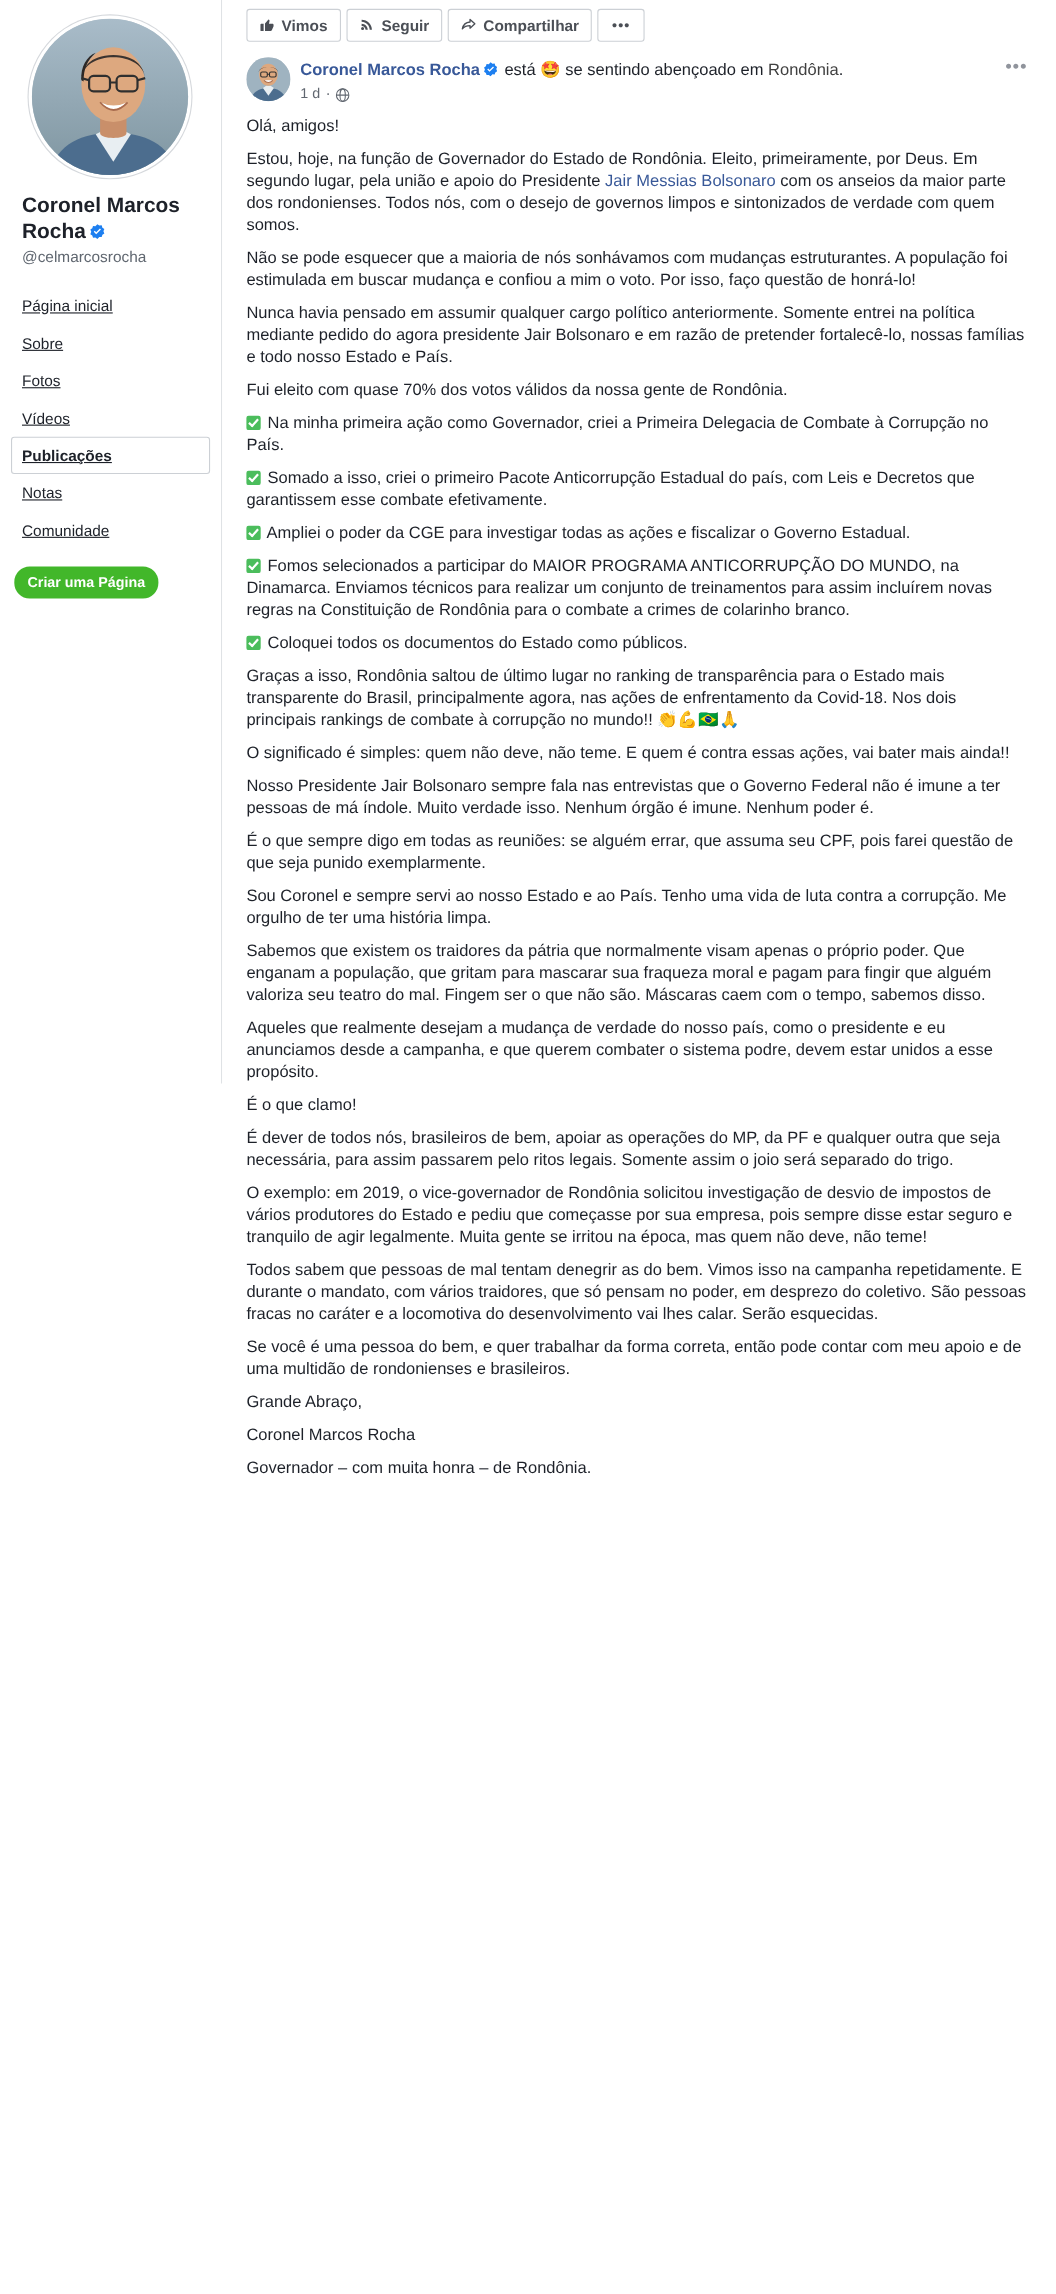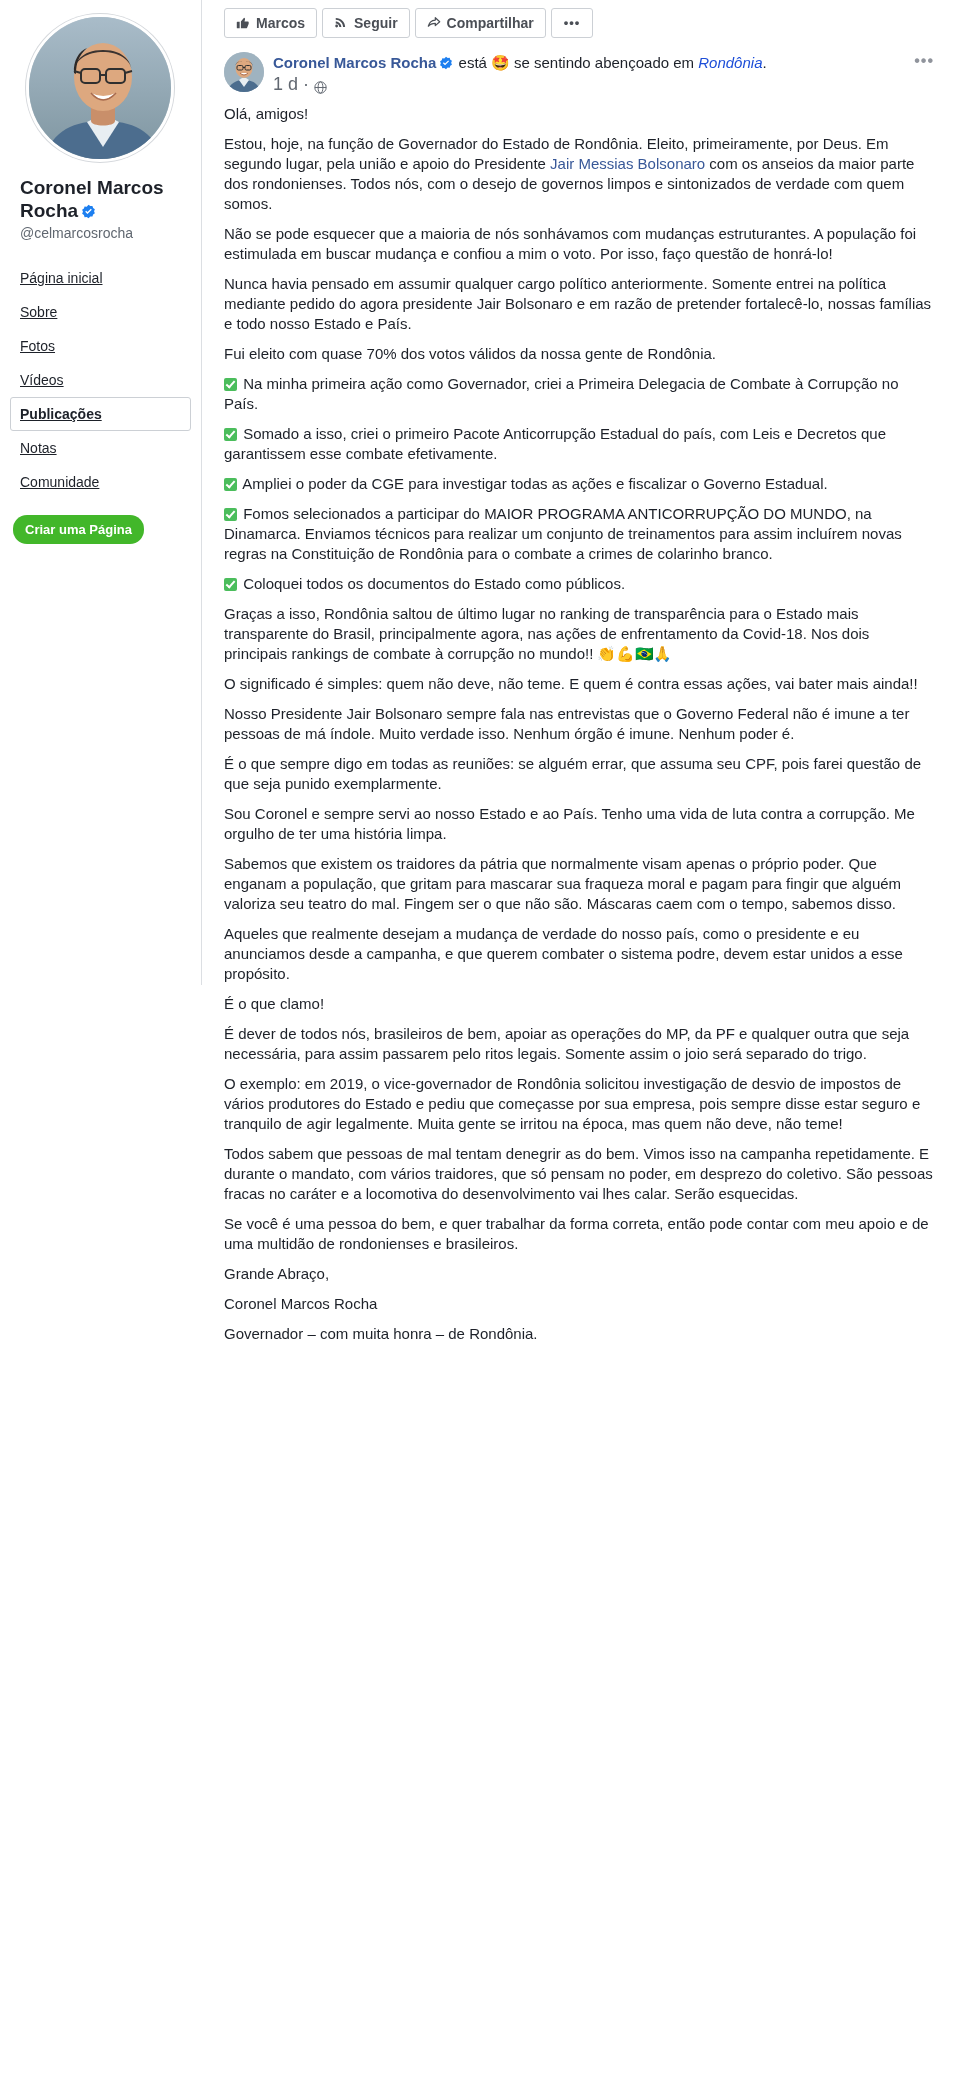--- a/index.html
+++ b/index.html
@@ -145,24 +145,24 @@
     padding-top:1px;
     line-height:20px;
   }
   .author {
     color:#385898;
     font-weight:bold;
     font-size:15px;
     cursor:pointer;
   }
   .head-rest { color:#1d2129; font-size:15px;text-align:right; }
-  .place { color:#1d4ed8; cursor:pointer;font-style:italic; }
+  .place { color:#404040; cursor:pointer; }
   .meta {
     color:#616770;
-    font-size:18px;
+    font-size:13px;
     margin-top:1px;
     display:flex;
     align-items:center;
     gap:5px;
   }
   .meta .dot { color:#616770; }
   .globe { width:13px; height:13px; display:inline-block; vertical-align:-2px; }
   .post-menu {
     position:absolute;
     right:0;
@@ -271,21 +271,21 @@
 
   <main class="main">
 
     <div class="action-bar">
       <button class="act-btn">
         <span class="act-icon">
           <svg width="14" height="14" viewBox="0 0 16 16">
               <path d="M5.5 14h5.8c.7 0 1.3-.4 1.5-1l1.6-3.8c.1-.2.1-.3.1-.5V7.4c0-.6-.5-1.1-1.1-1.1h-3.7l.6-2.7c.1-.5-.1-1-.5-1.3l-.6-.4-3.6 4.3v7.8zM1.6 6.5h2.6V14H1.6c-.4 0-.7-.3-.7-.7V7.2c0-.4.3-.7.7-.7z" fill="#4b4f56"></path>
             </svg>
         </span>
-        <span>Marcos</span>
+        <span>Vimos</span>
       </button>
       <button class="act-btn">
         <span class="act-icon">
           <svg width="14" height="14" viewBox="0 0 16 16">
               <path d="M3 13a1.6 1.6 0 1 0 0-3.2A1.6 1.6 0 0 0 3 13zM2 2v2.3c4.6 0 8.4 3.8 8.4 8.4h2.3C12.7 7 8 2.3 2 2.3V2zm0 4.3v2.3c2.3 0 4.1 1.9 4.1 4.1h2.3c0-3.5-2.9-6.4-6.4-6.4z" fill="#4b4f56"></path>
             </svg>
         </span>
         <span>Seguir</span>
       </button>
       <button class="act-btn">

